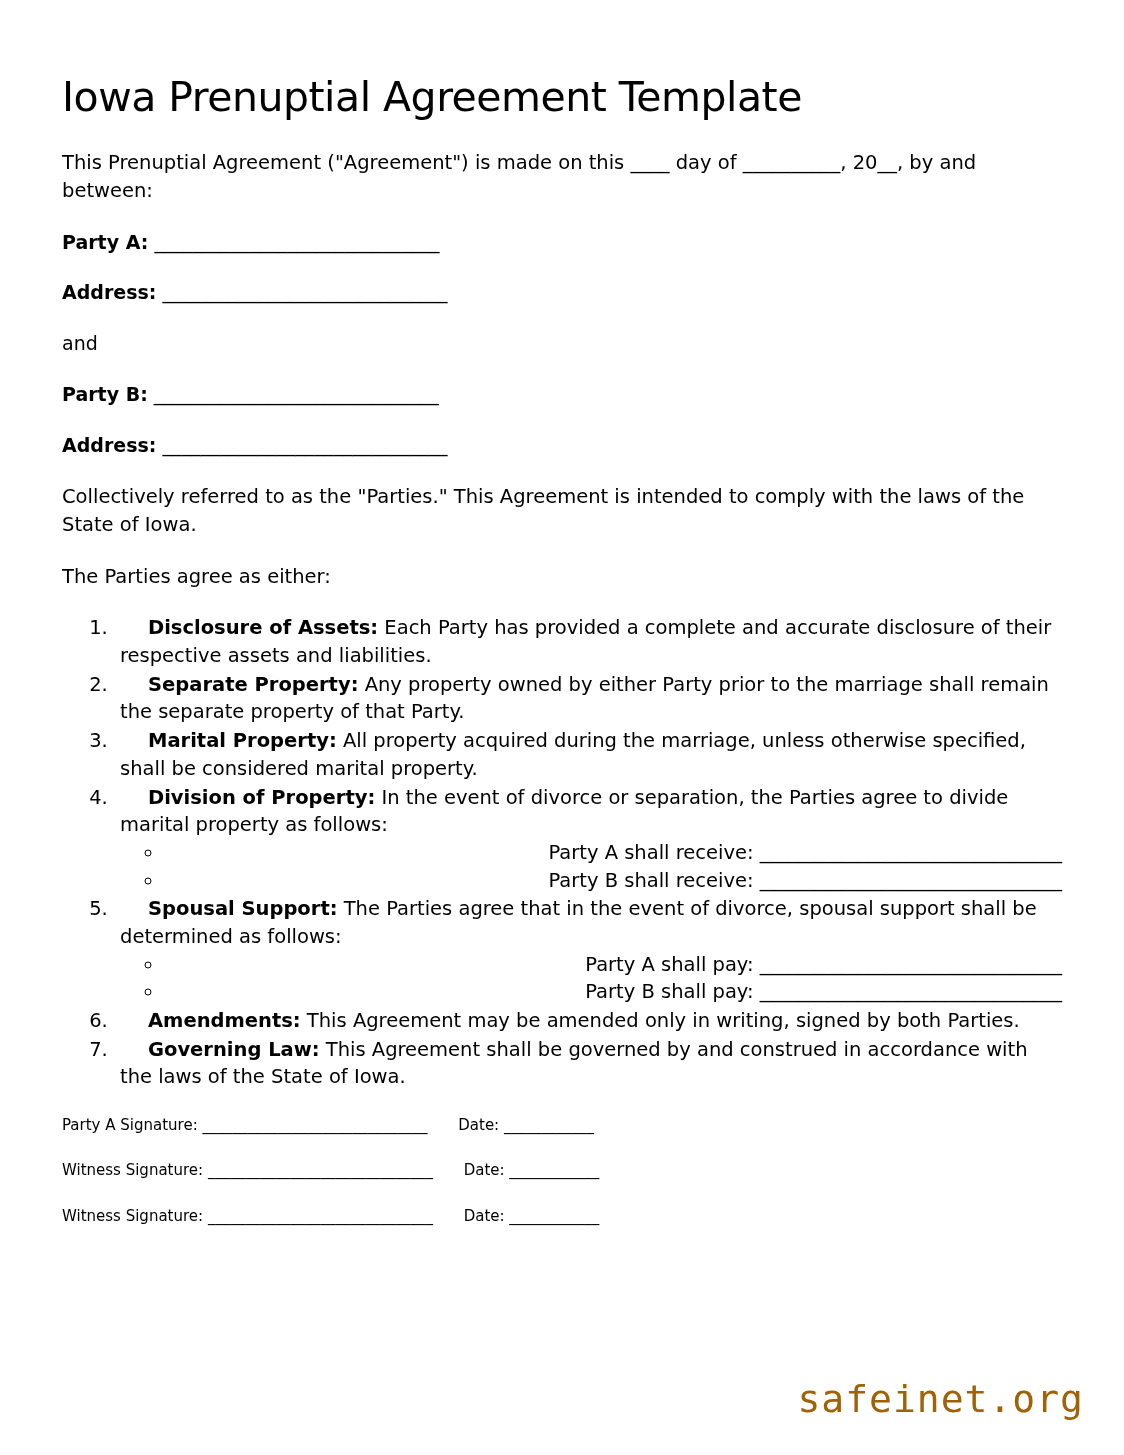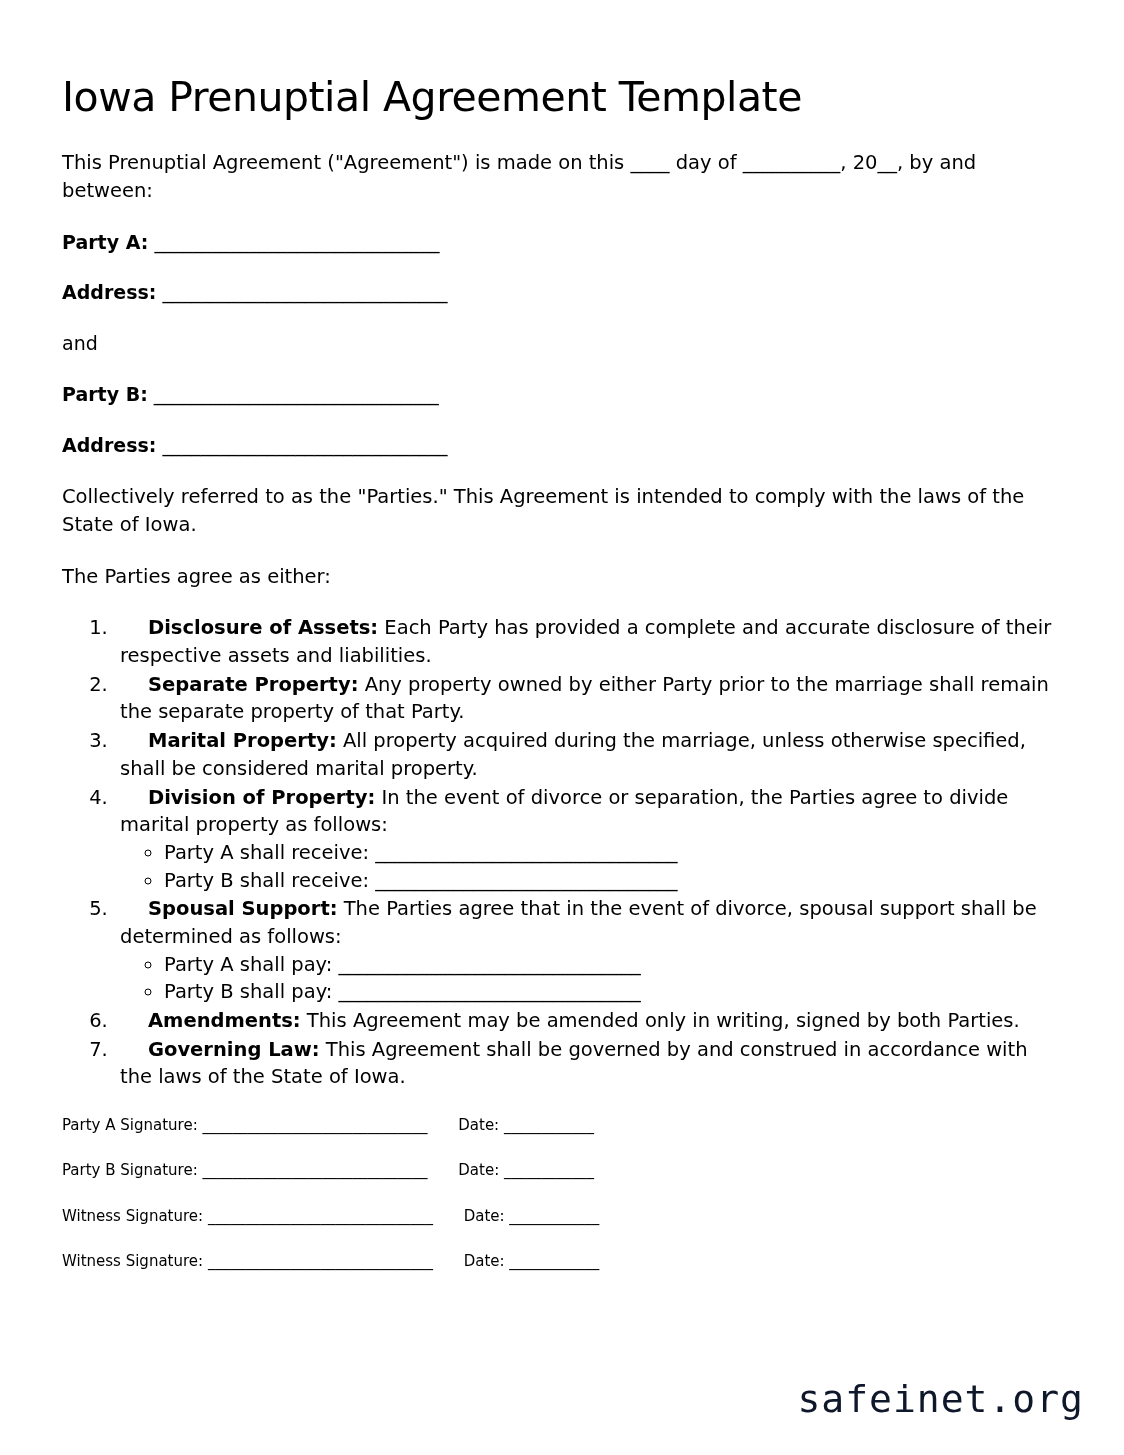--- a/index.html
+++ b/index.html
@@ -56,37 +56,38 @@
     font-weight: bold;
     margin-left: 28px;
   }
   ul.sub {
     list-style-type: circle;
     margin: 0;
     padding-left: 44px;
   }
   ul.sub > li {
     margin: 0;
+    text-align: right;
   }
   .sig-line {
     font-size: 15px;
     line-height: 1.42;
     font-weight: normal;
     margin: 0 0 24px 0;
   }
   .sig-line .date-lbl {
     margin-left: 26px;
   }
   .watermark {
     position: absolute;
     right: 40px;
     bottom: 34px;
     font-family: "DejaVu Sans Mono", monospace;
     font-size: 38px;
-    color: #0f172a;
+    color: #a16207;
     letter-spacing: 1px;
   }
 </style>
 </head>
 <body>
 
 <div class="page">
 
   <h1 class="doc-title">Iowa Prenuptial Agreement Template</h1>
 
@@ -153,26 +154,20 @@
   </ol>
 
 
   <div class="sig-line">
     <span>Party A Signature:</span>
     <span class="blank">______________________________</span>
     <span class="date-lbl">Date:</span>
     <span class="blank">____________</span>
   </div>
 
-  <div class="sig-line">
-    <span>Party B Signature:</span>
-    <span class="blank">______________________________</span>
-    <span class="date-lbl">Date:</span>
-    <span class="blank">____________</span>
-  </div>
 
   <div class="sig-line">
     <span>Witness Signature:</span>
     <span class="blank">______________________________</span>
     <span class="date-lbl">Date:</span>
     <span class="blank">____________</span>
   </div>
 
   <div class="sig-line">
     <span>Witness Signature:</span>

